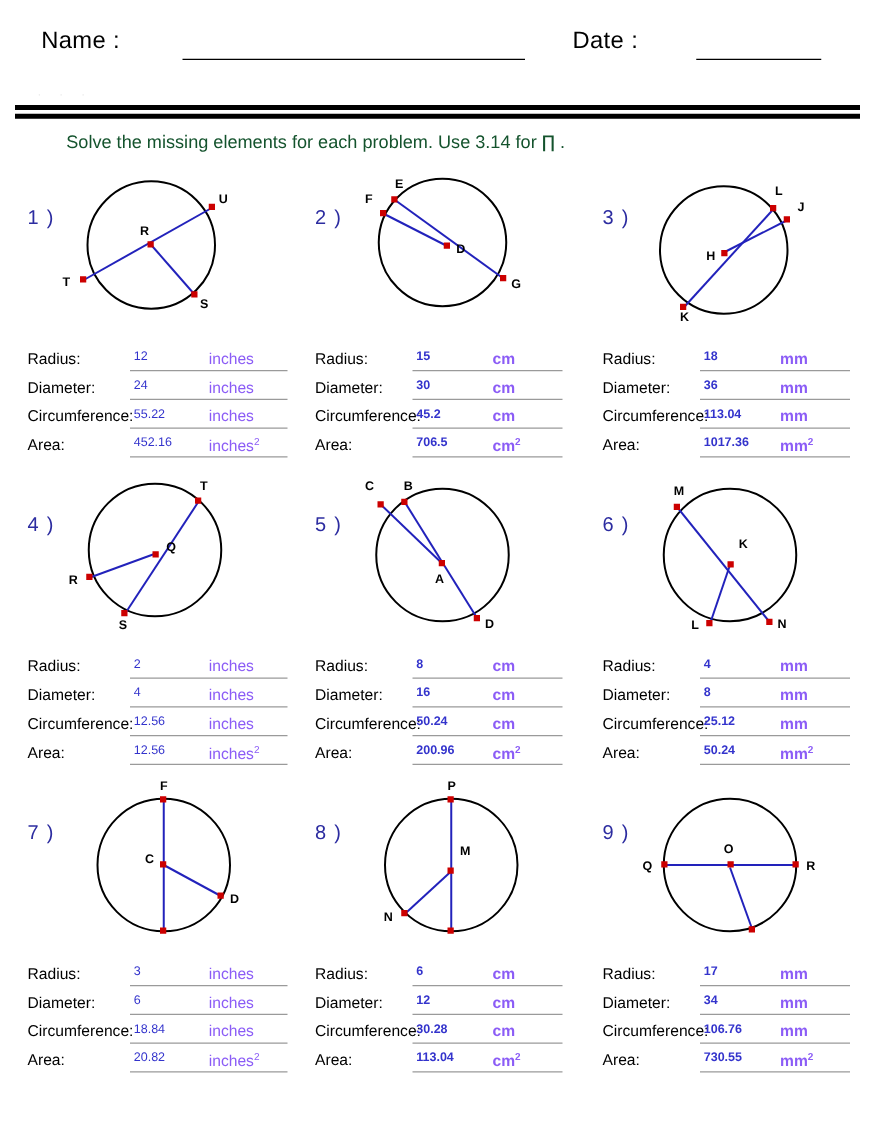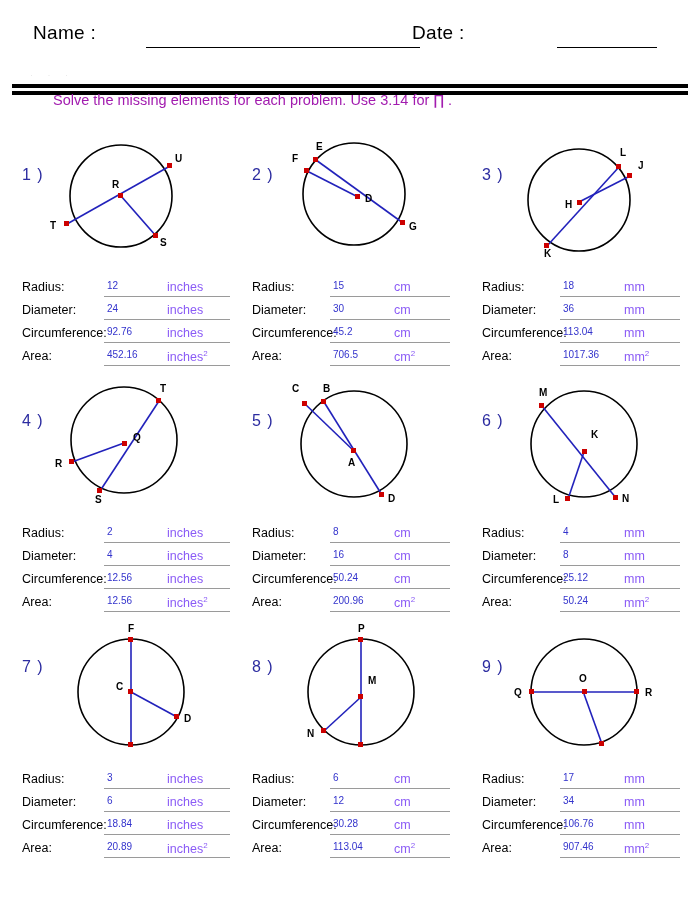--- a/index.html
+++ b/index.html
@@ -31,21 +31,21 @@
     letter-spacing: .3px;
   }
   .hdr-name-rule {
     position: absolute;
     left: 146px; top: 25px;
     width: 274px; height: 0;
     border-bottom: 1.6px solid #000;
   }
   .hdr-date-label {
     position: absolute;
-    left: 412px; top: 0;
+    left: 458px; top: 0;
     font-size: 19px;
     letter-spacing: .3px;
   }
   .hdr-date-rule {
     position: absolute;
     left: 557px; top: 25px;
     width: 100px; height: 0;
     border-bottom: 1.6px solid #000;
   }
   .faint-mark {
@@ -62,23 +62,23 @@
     left: 12px; top: 84px;
     width: 676px;
     height: 11px;
     border-top: 4px solid #000;
     border-bottom: 4px solid #000;
     background: #fff;
   }
 
   .instruction {
     position: absolute;
-    left: 53px; top: 92px;
+    left: 53px; top: 106px;
     font-size: 14.5px;
-    color: #a21caf;
+    color: #14532d;
     white-space: nowrap;
   }
   .pi-glyph {
     font-family: "DejaVu Sans", sans-serif;
     font-size: 14px;
   }
 
   
   .grid {
     position: absolute;
@@ -155,21 +155,21 @@
     white-space: nowrap;
   }
   .aunit sup {
     font-size: 8px;
     vertical-align: super;
   }
 
   
   .col-in .afield { left: 82px; width: 126px; }
   .col-in .aunit  { left: 63px; }
-  .col-me .afield { left: 78px; width: 120px; }
+  .col-me .afield { left: 78px; width: 120px; font-weight: bold; }
   .col-me .aunit  { left: 64px; }
 </style>
 </head>
 <body>
 
 <div class="header">
   <div class="hdr-name-label">Name :</div>
   <div class="hdr-name-rule"></div>
   <div class="hdr-date-label">Date :</div>
   <div class="hdr-date-rule"></div>
@@ -214,21 +214,21 @@
         <div class="arow">
           <span class="alabel">Diameter:</span>
           <span class="afield">
             <span class="aval">24</span>
             <span class="aunit">inches</span>
           </span>
         </div>
         <div class="arow">
           <span class="alabel">Circumference:</span>
           <span class="afield">
-            <span class="aval">92.76</span>
+            <span class="aval">55.22</span>
             <span class="aunit">inches</span>
           </span>
         </div>
         <div class="arow">
           <span class="alabel">Area:</span>
           <span class="afield">
             <span class="aval">452.16</span>
             <span class="aunit"><span>inches</span><sup>2</sup></span>
           </span>
         </div>
@@ -521,21 +521,21 @@
         <div class="arow">
           <span class="alabel">Circumference:</span>
           <span class="afield">
             <span class="aval">18.84</span>
             <span class="aunit">inches</span>
           </span>
         </div>
         <div class="arow">
           <span class="alabel">Area:</span>
           <span class="afield">
-            <span class="aval">20.89</span>
+            <span class="aval">20.82</span>
             <span class="aunit"><span>inches</span><sup>2</sup></span>
           </span>
         </div>
       </div>
     </div>
 
     <div class="cell c1">
       <div class="prob-num">8 )</div>
       <div class="fig">
         <svg width="180" height="128" viewBox="0 0 180 128">
@@ -619,21 +619,21 @@
         <div class="arow">
           <span class="alabel">Circumference:</span>
           <span class="afield">
             <span class="aval">106.76</span>
             <span class="aunit">mm</span>
           </span>
         </div>
         <div class="arow">
           <span class="alabel">Area:</span>
           <span class="afield">
-            <span class="aval">907.46</span>
+            <span class="aval">730.55</span>
             <span class="aunit"><span>mm</span><sup>2</sup></span>
           </span>
         </div>
       </div>
     </div>
   </div>
 
 </div>
 
 </body></html>

